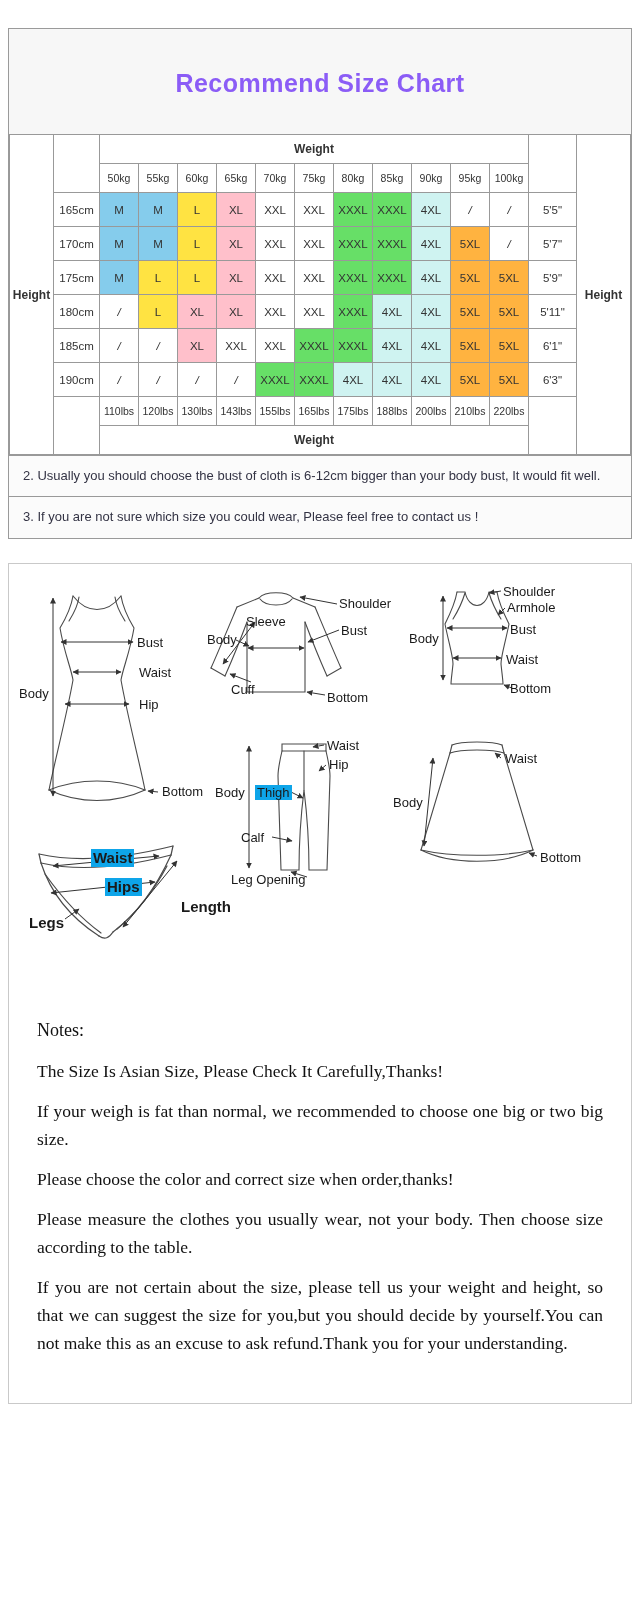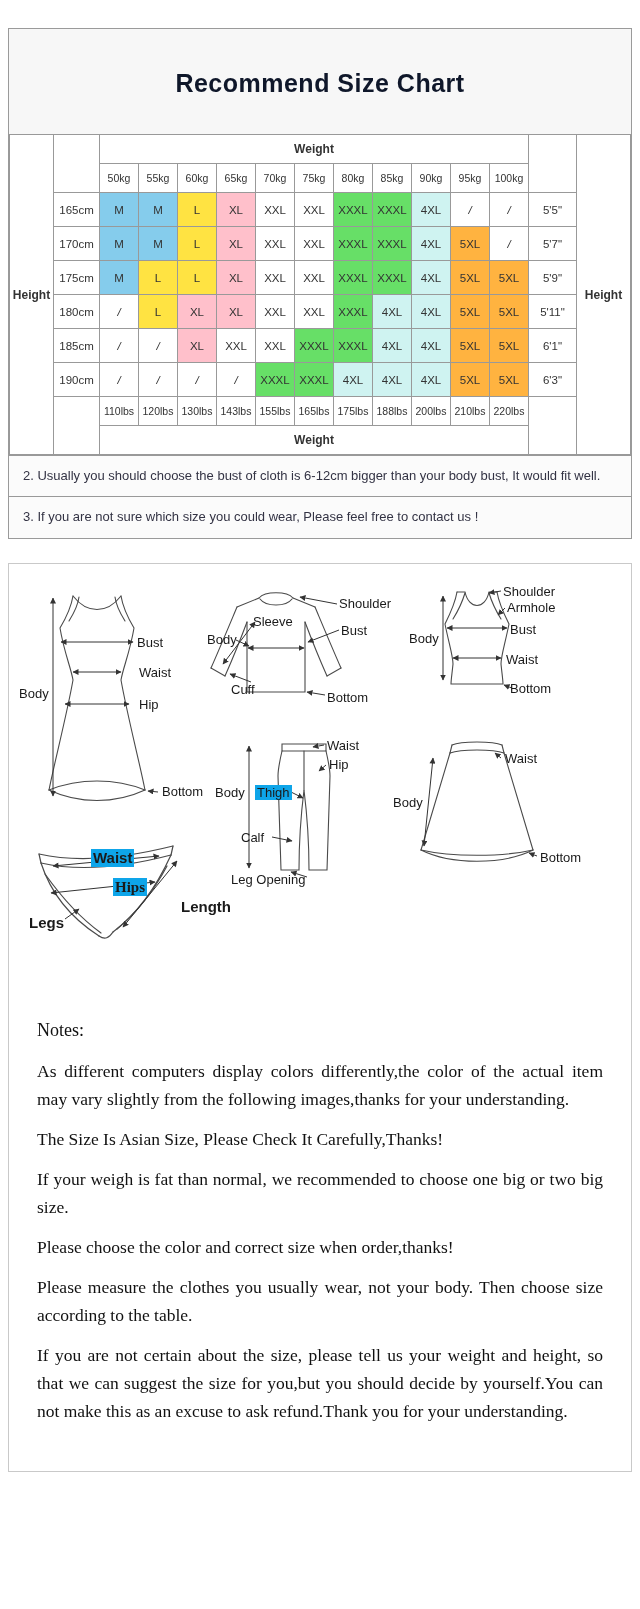--- a/index.html
+++ b/index.html
@@ -2,21 +2,21 @@
 <html><head>
 <meta charset="utf-8">
 <style>
   * { margin:0; padding:0; box-sizing:border-box; }
   html,body { background:#fff; }
   body { width:640px; font-family:"Liberation Sans", sans-serif; }
   .page { width:640px; padding:28px 8px 40px; background:#fff; }
 
   
   .chart-box { border:1px solid #9a9a9a; background:#f7f7f7; }
-  .chart-title { text-align:center; font-size:25px; font-weight:bold; color:#0f172a; padding:40px 0 36px; letter-spacing:.5px; }
+  .chart-title { text-align:center; font-size:25px; font-weight:bold; color:#8b5cf6; padding:40px 0 36px; letter-spacing:.5px; }
   table.size-table { width:100%; border-collapse:collapse; table-layout:fixed; color:#333; }
   table.size-table td { border:1px solid #999; text-align:center; vertical-align:middle; background:#fff; height:29px; overflow:hidden; font-size:10.5px; padding:0; }
   table.size-table tr.data td { height:34px; font-size:11.5px; }
   table.size-table td.hlabel, table.size-table td.wlabel { font-weight:bold; font-size:12px; }
   table.size-table td.cm, table.size-table td.ft { font-size:11px; }
   table.size-table td.slash { font-style:italic; }
   col.chl{width:44px;} col.ccm{width:46px;} col.cft{width:48px;} col.chr{width:54px;}
 
   .chart-note { border-top:1px solid #999; background:#fbfbfb; padding:12px 14px; font-size:13px; color:#333344; line-height:1.25; }
   .chart-note .red { color:#f20000; }
@@ -312,54 +312,53 @@
         </g>
       </svg>
 
       <span class="dlabel" style="left:128px;top:71px;">Bust</span>
       <span class="dlabel" style="left:130px;top:101px;">Waist</span>
       <span class="dlabel" style="left:130px;top:133px;">Hip</span>
       <span class="dlabel" style="left:10px;top:122px;">Body</span>
       <span class="dlabel" style="left:153px;top:220px;">Bottom</span>
 
       <span class="dlabel" style="left:330px;top:32px;">Shoulder</span>
-      <span class="dlabel" style="left:244px;top:50px;">Sleeve</span>
+      <span class="dlabel" style="left:237px;top:50px;">Sleeve</span>
       <span class="dlabel" style="left:332px;top:59px;">Bust</span>
       <span class="dlabel" style="left:198px;top:68px;">Body</span>
       <span class="dlabel" style="left:222px;top:118px;">Cuff</span>
       <span class="dlabel" style="left:318px;top:126px;">Bottom</span>
 
       <span class="dlabel" style="left:494px;top:20px;">Shoulder</span>
       <span class="dlabel" style="left:498px;top:36px;">Armhole</span>
       <span class="dlabel" style="left:501px;top:58px;">Bust</span>
       <span class="dlabel" style="left:497px;top:88px;">Waist</span>
       <span class="dlabel" style="left:400px;top:67px;">Body</span>
       <span class="dlabel" style="left:501px;top:117px;">Bottom</span>
 
       <span class="dlabel" style="left:318px;top:174px;">Waist</span>
       <span class="dlabel" style="left:320px;top:193px;">Hip</span>
       <span class="dlabel" style="left:206px;top:221px;">Body</span>
       <span class="dlabel bg" style="left:246px;top:221px;">Thigh</span>
       <span class="dlabel" style="left:232px;top:266px;">Calf</span>
       <span class="dlabel" style="left:222px;top:308px;">Leg Opening</span>
 
       <span class="dlabel big bg" style="left:82px;top:285px;">Waist</span>
-      <span class="dlabel big bg" style="left:104px;top:314px;font-family:Liberation Serif, serif;">Hips</span>
+      <span class="dlabel big bg" style="left:96px;top:314px;">Hips</span>
       <span class="dlabel big" style="left:20px;top:350px;">Legs</span>
       <span class="dlabel big" style="left:172px;top:334px;">Length</span>
 
       <span class="dlabel" style="left:496px;top:187px;">Waist</span>
       <span class="dlabel" style="left:384px;top:231px;">Body</span>
       <span class="dlabel" style="left:531px;top:286px;">Bottom</span>
     </div>
 
     <div class="notes">
       <p class="notes-heading">Notes:</p>
       <div>
-          <p class="note-para">As different computers display colors differently,the color of the actual item may vary slightly from the following images,thanks for your understanding.</p>
           <p class="note-para">The Size Is Asian Size, Please Check It Carefully,Thanks!</p>
           <p class="note-para">If your weigh is fat than normal, we recommended to choose one big or two big size.</p>
           <p class="note-para">Please choose the color and correct size when order,thanks!</p>
           <p class="note-para">Please measure the clothes you usually wear, not your body. Then choose size according to the table.</p>
           <p class="note-para">If you are not certain about the size, please tell us your weight and height, so that we can suggest the size for you,but you should decide by yourself.You can not make this as an excuse to ask refund.Thank you for your understanding.</p>
         </div>
     </div>
   </section>
 </div>
 

